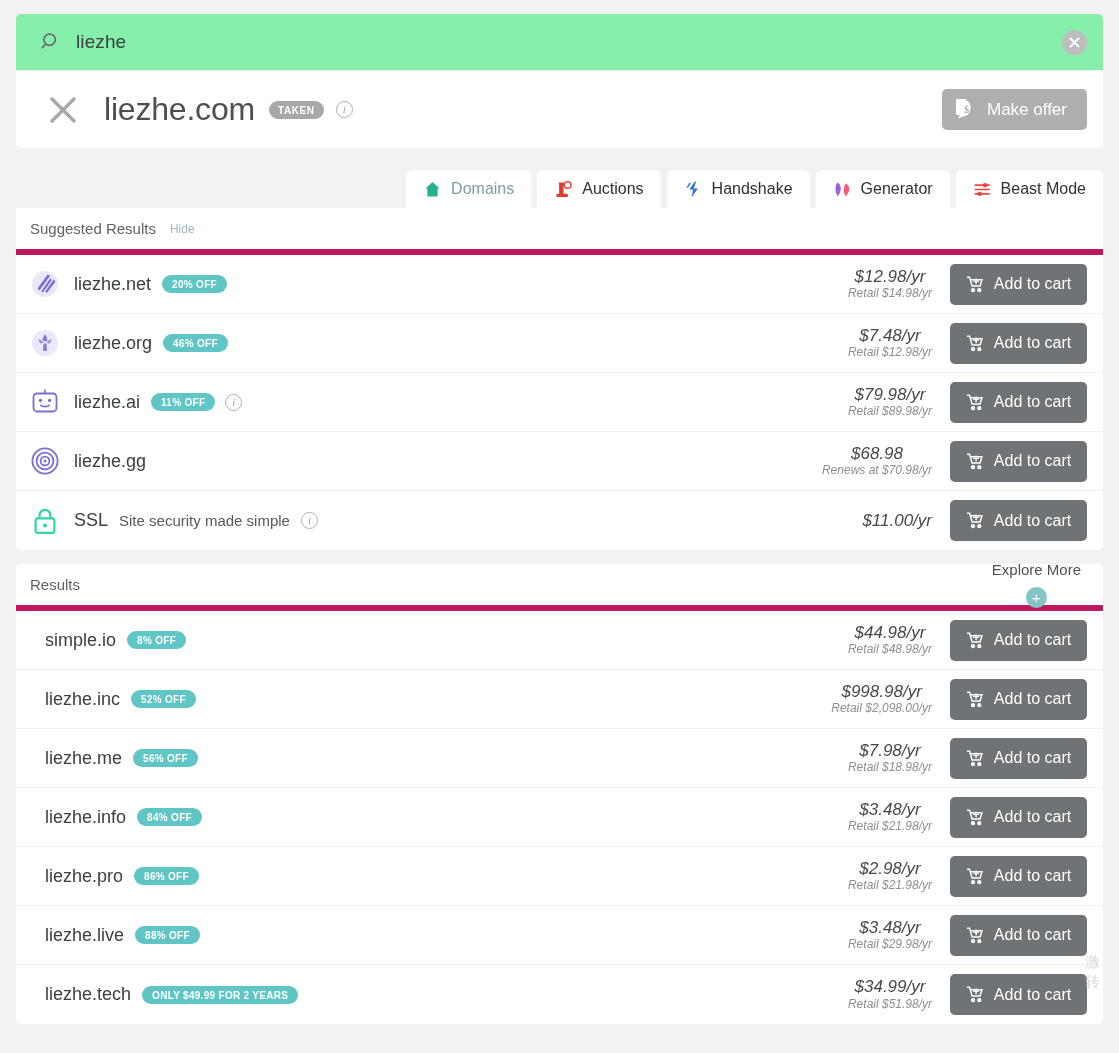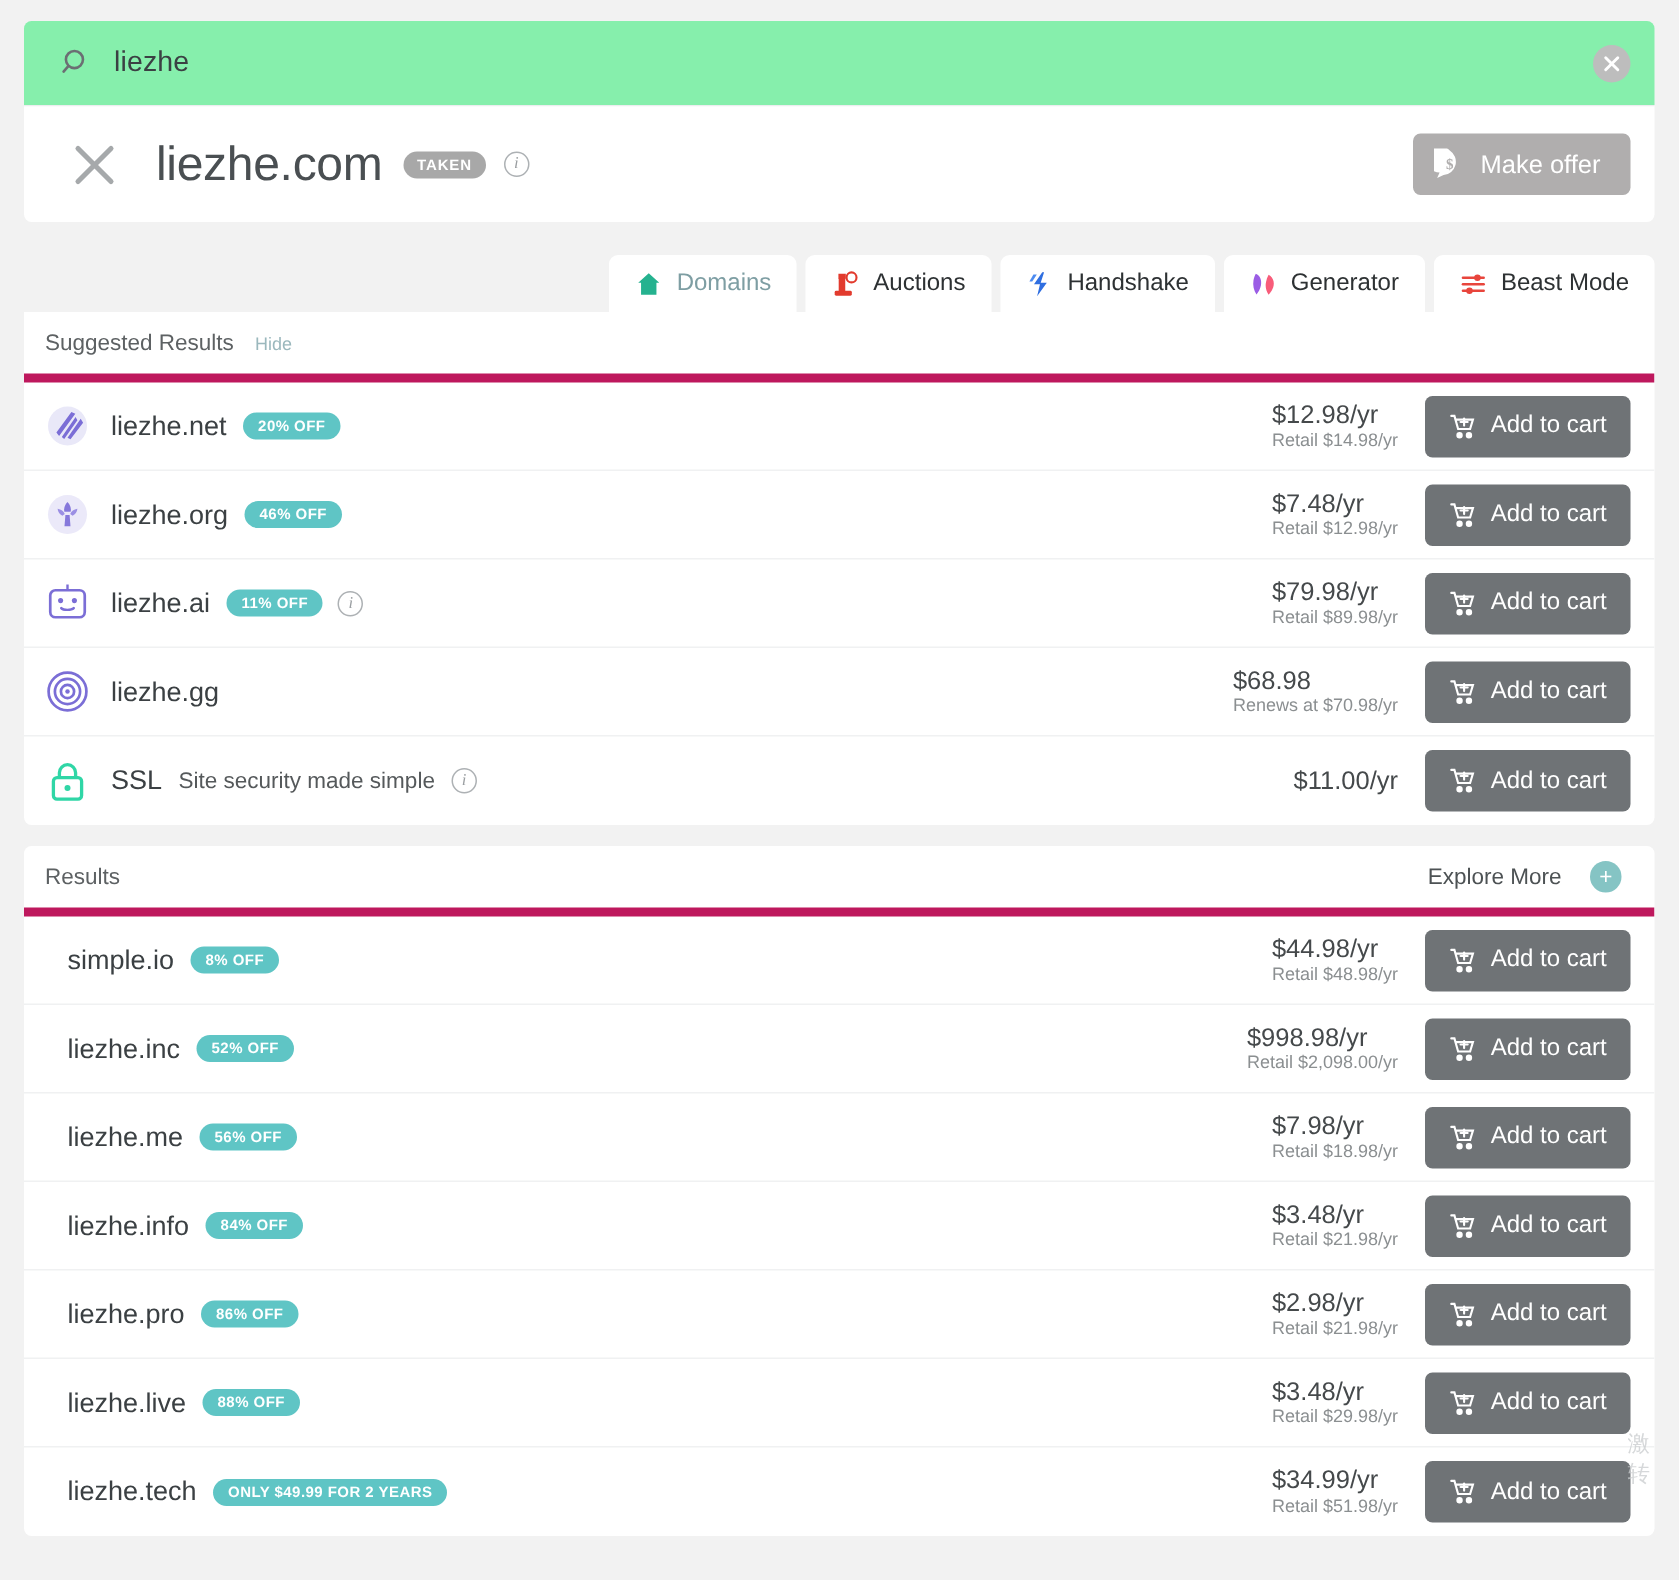--- a/index.html
+++ b/index.html
@@ -178,24 +178,25 @@
   }
   .hide-link {
     font-size: 12px;
     color: #9bb8bd;
     margin-left: 14px;
     cursor: pointer;
   }
   .explore-more {
     display: flex;
     align-items: center;
-    gap: 19px;
+    gap: 9px;
     cursor: pointer;
     font-size: 15px;
     color: #4d5254;
+    flex-direction: column;
   }
   .plus-circle {
     width: 21px; height: 21px;
     border-radius: 50%;
     background: #85c4c4;
     color: #ffffff;
     display: flex;
     align-items: center;
     justify-content: center;
     font-size: 15px;
@@ -238,23 +239,24 @@
     color: #ffffff;
     font-size: 10px;
     font-weight: 700;
     letter-spacing: .3px;
     padding: 4px 10px 3px 10px;
     border-radius: 11px;
     white-space: nowrap;
     margin-right: 10px;
   }
   .price-block {
-    text-align: left;
+    text-align: center;
     margin-right: 18px;
     line-height: 1.15;
+    font-style: italic;
   }
   .price-main {
     font-size: 17px;
     color: #45494b;
   }
   .price-sub {
     font-size: 12px;
     color: #8b8f91;
     margin-top: 1px;
   }

